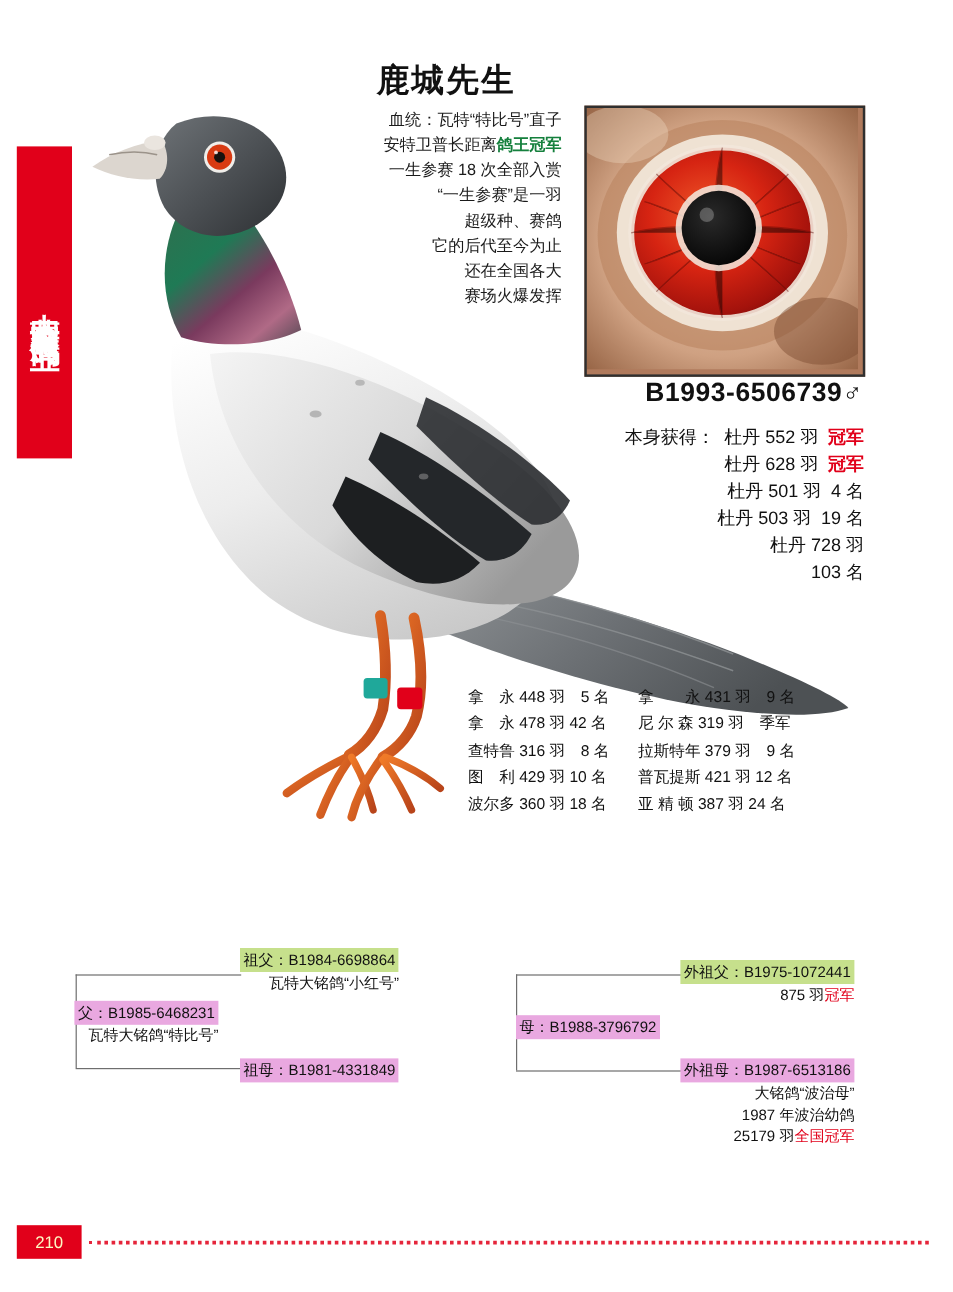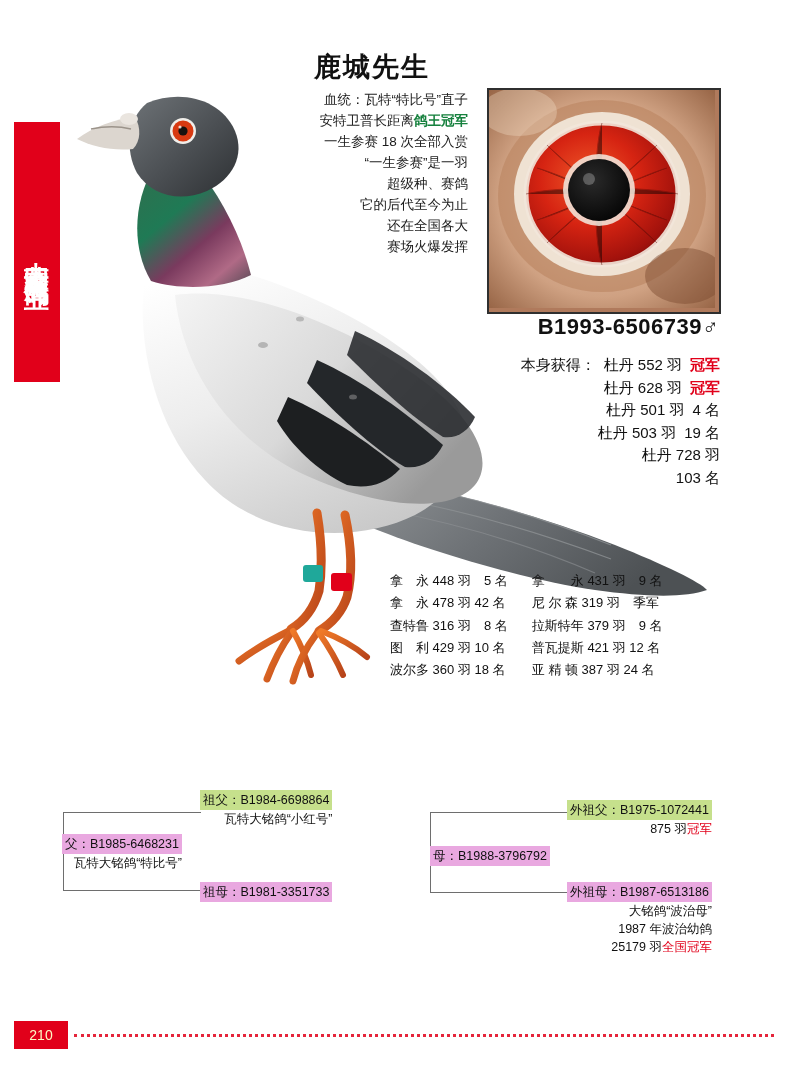--- a/index.html
+++ b/index.html
@@ -394,21 +394,21 @@
       <span class="band pink">父：B1985-6468231</span>
       <span class="sub">瓦特大铭鸽“特比号”</span>
     </div>
 
     <div class="tag" style="left:200px; top:0;">
       <span class="band green">祖父：B1984-6698864</span>
       <span class="sub">瓦特大铭鸽“小红号”</span>
     </div>
 
     <div class="tag" style="left:200px; top:92px;">
-      <span class="band pink">祖母：B1981-3351733</span>
+      <span class="band pink">祖母：B1981-4331849</span>
     </div>
 
     <div class="tag" style="left:430px; top:56px;">
       <span class="band pink">母：B1988-3796792</span>
     </div>
 
     <div class="tag" style="left:567px; top:10px;">
       <span class="band green">外祖父：B1975-1072441</span>
       <span class="sub">875 羽<span class="red">冠军</span></span>
     </div>

